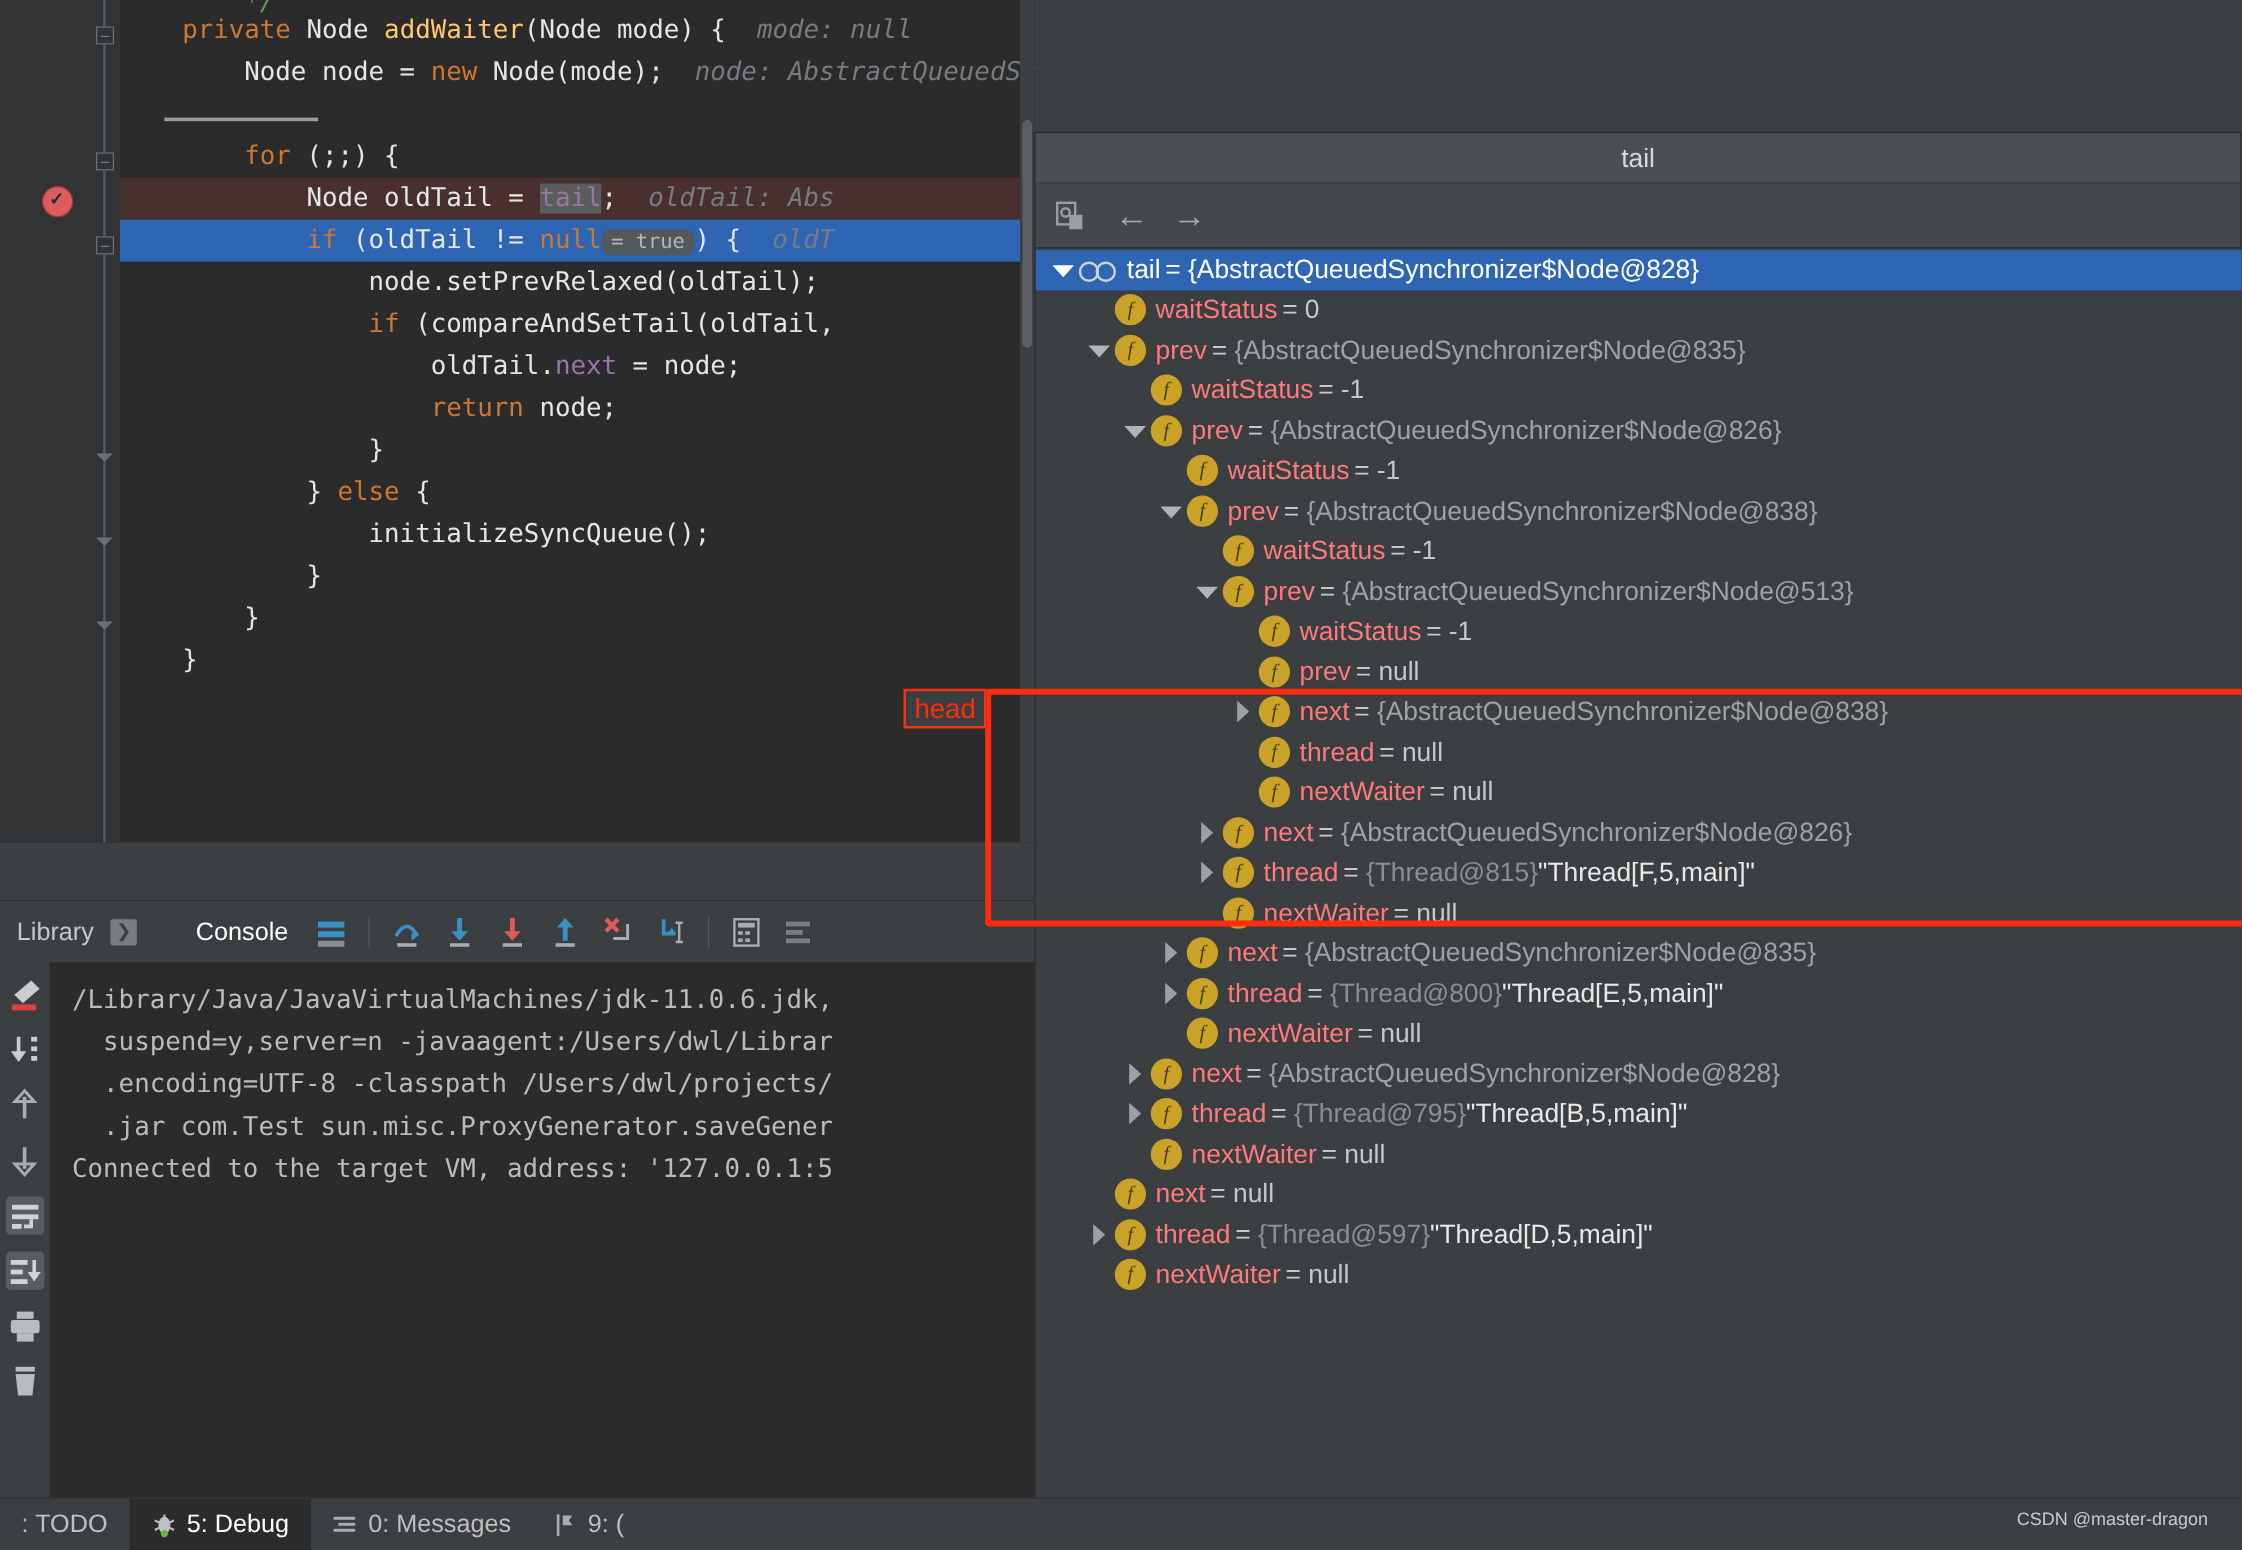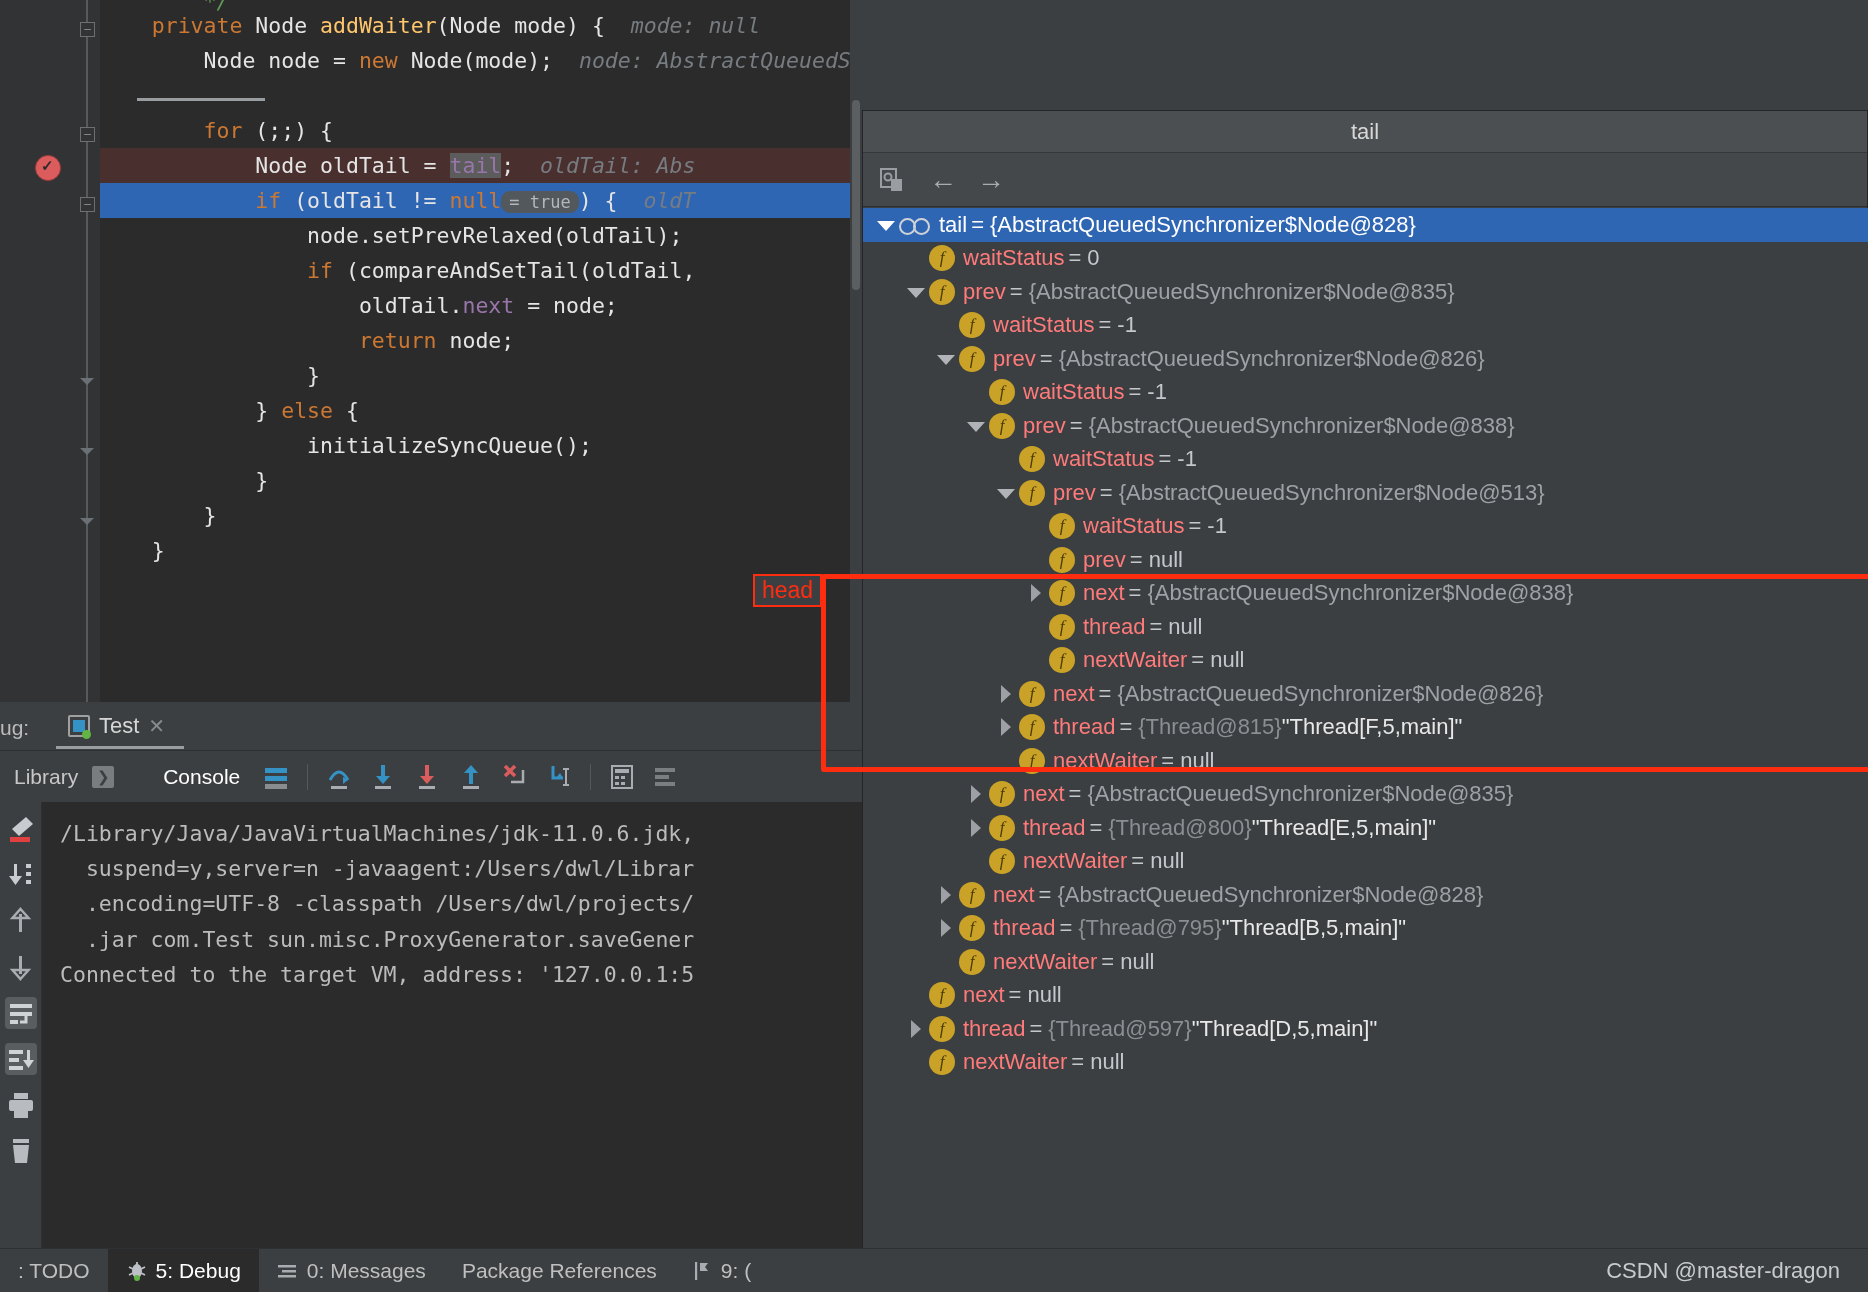--- a/index.html
+++ b/index.html
@@ -216,21 +216,21 @@
     background: #3c3f41; border-top: 1px solid #2e3133;
     display: flex; align-items: center; font-size: 21px; color: #bfbfbf;
   }
   .sb-item { display: flex; align-items: center; gap: 8px; padding: 0 18px; height: 44px; }
   .sb-item.sel { background: #2b2b2b; color: #ffffff; }
   .bug-ico { width: 22px; height: 22px; position: relative; }
   .msg-ico { width: 22px; height: 18px; position: relative; }
   .vcs-ico { width: 20px; height: 22px; position: relative; }
   .watermark {
     position: absolute; right: 28px; top: 1258px;
-    font-size: 22px; color: #c8cacc;
+    font-size: 15px; color: #c8cacc;
   }
 </style>
 </head>
 <body>
 
 <div id="root">
 
   <div class="editor">
     <div class="gutter">
       <div class="gutter-line"></div>
@@ -241,29 +241,20 @@
       <div class="fold arrowtip" style="top:448px;"></div>
       <div class="fold arrowtip" style="top:518px;"></div>
       <div class="bp" style="top:155px;"></div>
     </div>
     <div class="code" id="code-lines"><div class="ln" style="top: -16px;"><div style="position: relative;"><span class="cmt">        */</span></div></div><div class="ln" style="top: 8px;"><div style="position: relative;"><span class="txt">    </span><span class="kw">private</span><span class="txt"> </span><span class="txt">Node</span><span class="txt"> </span><span class="mth">addWaiter</span><span class="txt">(Node mode) {</span><span class="hint">  mode: null</span></div></div><div class="ln" style="top: 43px;"><div style="position: relative;"><span class="txt">        Node node = </span><span class="kw">new</span><span class="txt"> Node(mode);</span><span class="hint">  node: AbstractQueuedSynchronizer$Node@803</span></div></div><div class="ln" style="top: 113px;"><div style="position: relative;"><span class="txt">        </span><span class="kw">for</span><span class="txt"> (;;) {</span></div></div><div class="ln" style="top: 148px;"><div class="row-exec"></div><div style="position: relative;"><span class="txt">            Node oldTail = </span><span class="fld tokhl">tail</span><span class="txt">;</span><span class="hint">  oldTail: Abs</span></div></div><div class="ln" style="top: 183px;"><div class="row-cur"></div><div style="position: relative;"><span class="txt">            </span><span class="kw">if</span><span class="txt"> (oldTail != </span><span class="kw">null</span><span class="txt"></span><span class="inlval">= true</span><span class="txt">) {</span><span class="hint">  oldT</span></div></div><div class="ln" style="top: 218px;"><div style="position: relative;"><span class="txt">                node.setPrevRelaxed(oldTail);</span></div></div><div class="ln" style="top: 253px;"><div style="position: relative;"><span class="txt">                </span><span class="kw">if</span><span class="txt"> (compareAndSetTail(oldTail,</span></div></div><div class="ln" style="top: 288px;"><div style="position: relative;"><span class="txt">                    oldTail.</span><span class="fld">next</span><span class="txt"> = node;</span></div></div><div class="ln" style="top: 323px;"><div style="position: relative;"><span class="txt">                    </span><span class="kw">return</span><span class="txt"> node;</span></div></div><div class="ln" style="top: 358px;"><div style="position: relative;"><span class="txt">                }</span></div></div><div class="ln" style="top: 393px;"><div style="position: relative;"><span class="txt">            } </span><span class="kw">else</span><span class="txt"> {</span></div></div><div class="ln" style="top: 428px;"><div style="position: relative;"><span class="txt">                initializeSyncQueue();</span></div></div><div class="ln" style="top: 463px;"><div style="position: relative;"><span class="txt">            }</span></div></div><div class="ln" style="top: 498px;"><div style="position: relative;"><span class="txt">        }</span></div></div><div class="ln" style="top: 533px;"><div style="position: relative;"><span class="txt">    }</span></div></div></div>
     <div class="editor-scroll-v">
       <div class="editor-scroll-thumb"></div>
     </div>
   </div>
 
-  <div class="debug-tab-bar">
-    <div class="debug-label">ug:</div>
-    <div class="run-tab">
-      <div class="run-ico"></div>
-      <span class="run-tab-name">Test</span>
-      <span class="run-tab-close">✕</span>
-    </div>
-    <div class="run-tab-underline"></div>
-  </div>
 
   <div class="debug-toolbar">
     <span class="dtab">Library</span>
     <span class="console-arrow">❯</span>
     <span class="dtab sel">Console</span>
 
     <span class="ticon">
       <svg width="34" height="34" viewBox="0 0 34 34">
         <rect x="6" y="8" width="22" height="5" fill="#3592c4"></rect>
         <rect x="6" y="16" width="22" height="5" fill="#3592c4"></rect>
@@ -650,21 +641,20 @@
     <span class="sb-item">
       <span class="msg-ico">
         <svg width="22" height="18" viewBox="0 0 22 18">
           <rect x="1" y="2" width="18" height="2.5" fill="#a9acb0"></rect>
           <rect x="5" y="7" width="14" height="2.5" fill="#a9acb0"></rect>
           <rect x="1" y="12" width="18" height="2.5" fill="#a9acb0"></rect>
         </svg>
       </span>
       <span>0: Messages</span>
     </span>
-    <span class="sb-item">Package References</span>
     <span class="sb-item">
       <span class="vcs-ico">
         <svg width="20" height="22" viewBox="0 0 20 22">
           <rect x="2" y="2" width="2.2" height="18" fill="#a9acb0"></rect>
           <path d="M7 3 l8 0 l-3 4 l3 4 l-8 0 z" fill="#a9acb0"></path>
         </svg>
       </span>
       <span>9: (</span>
     </span>
   </div>

